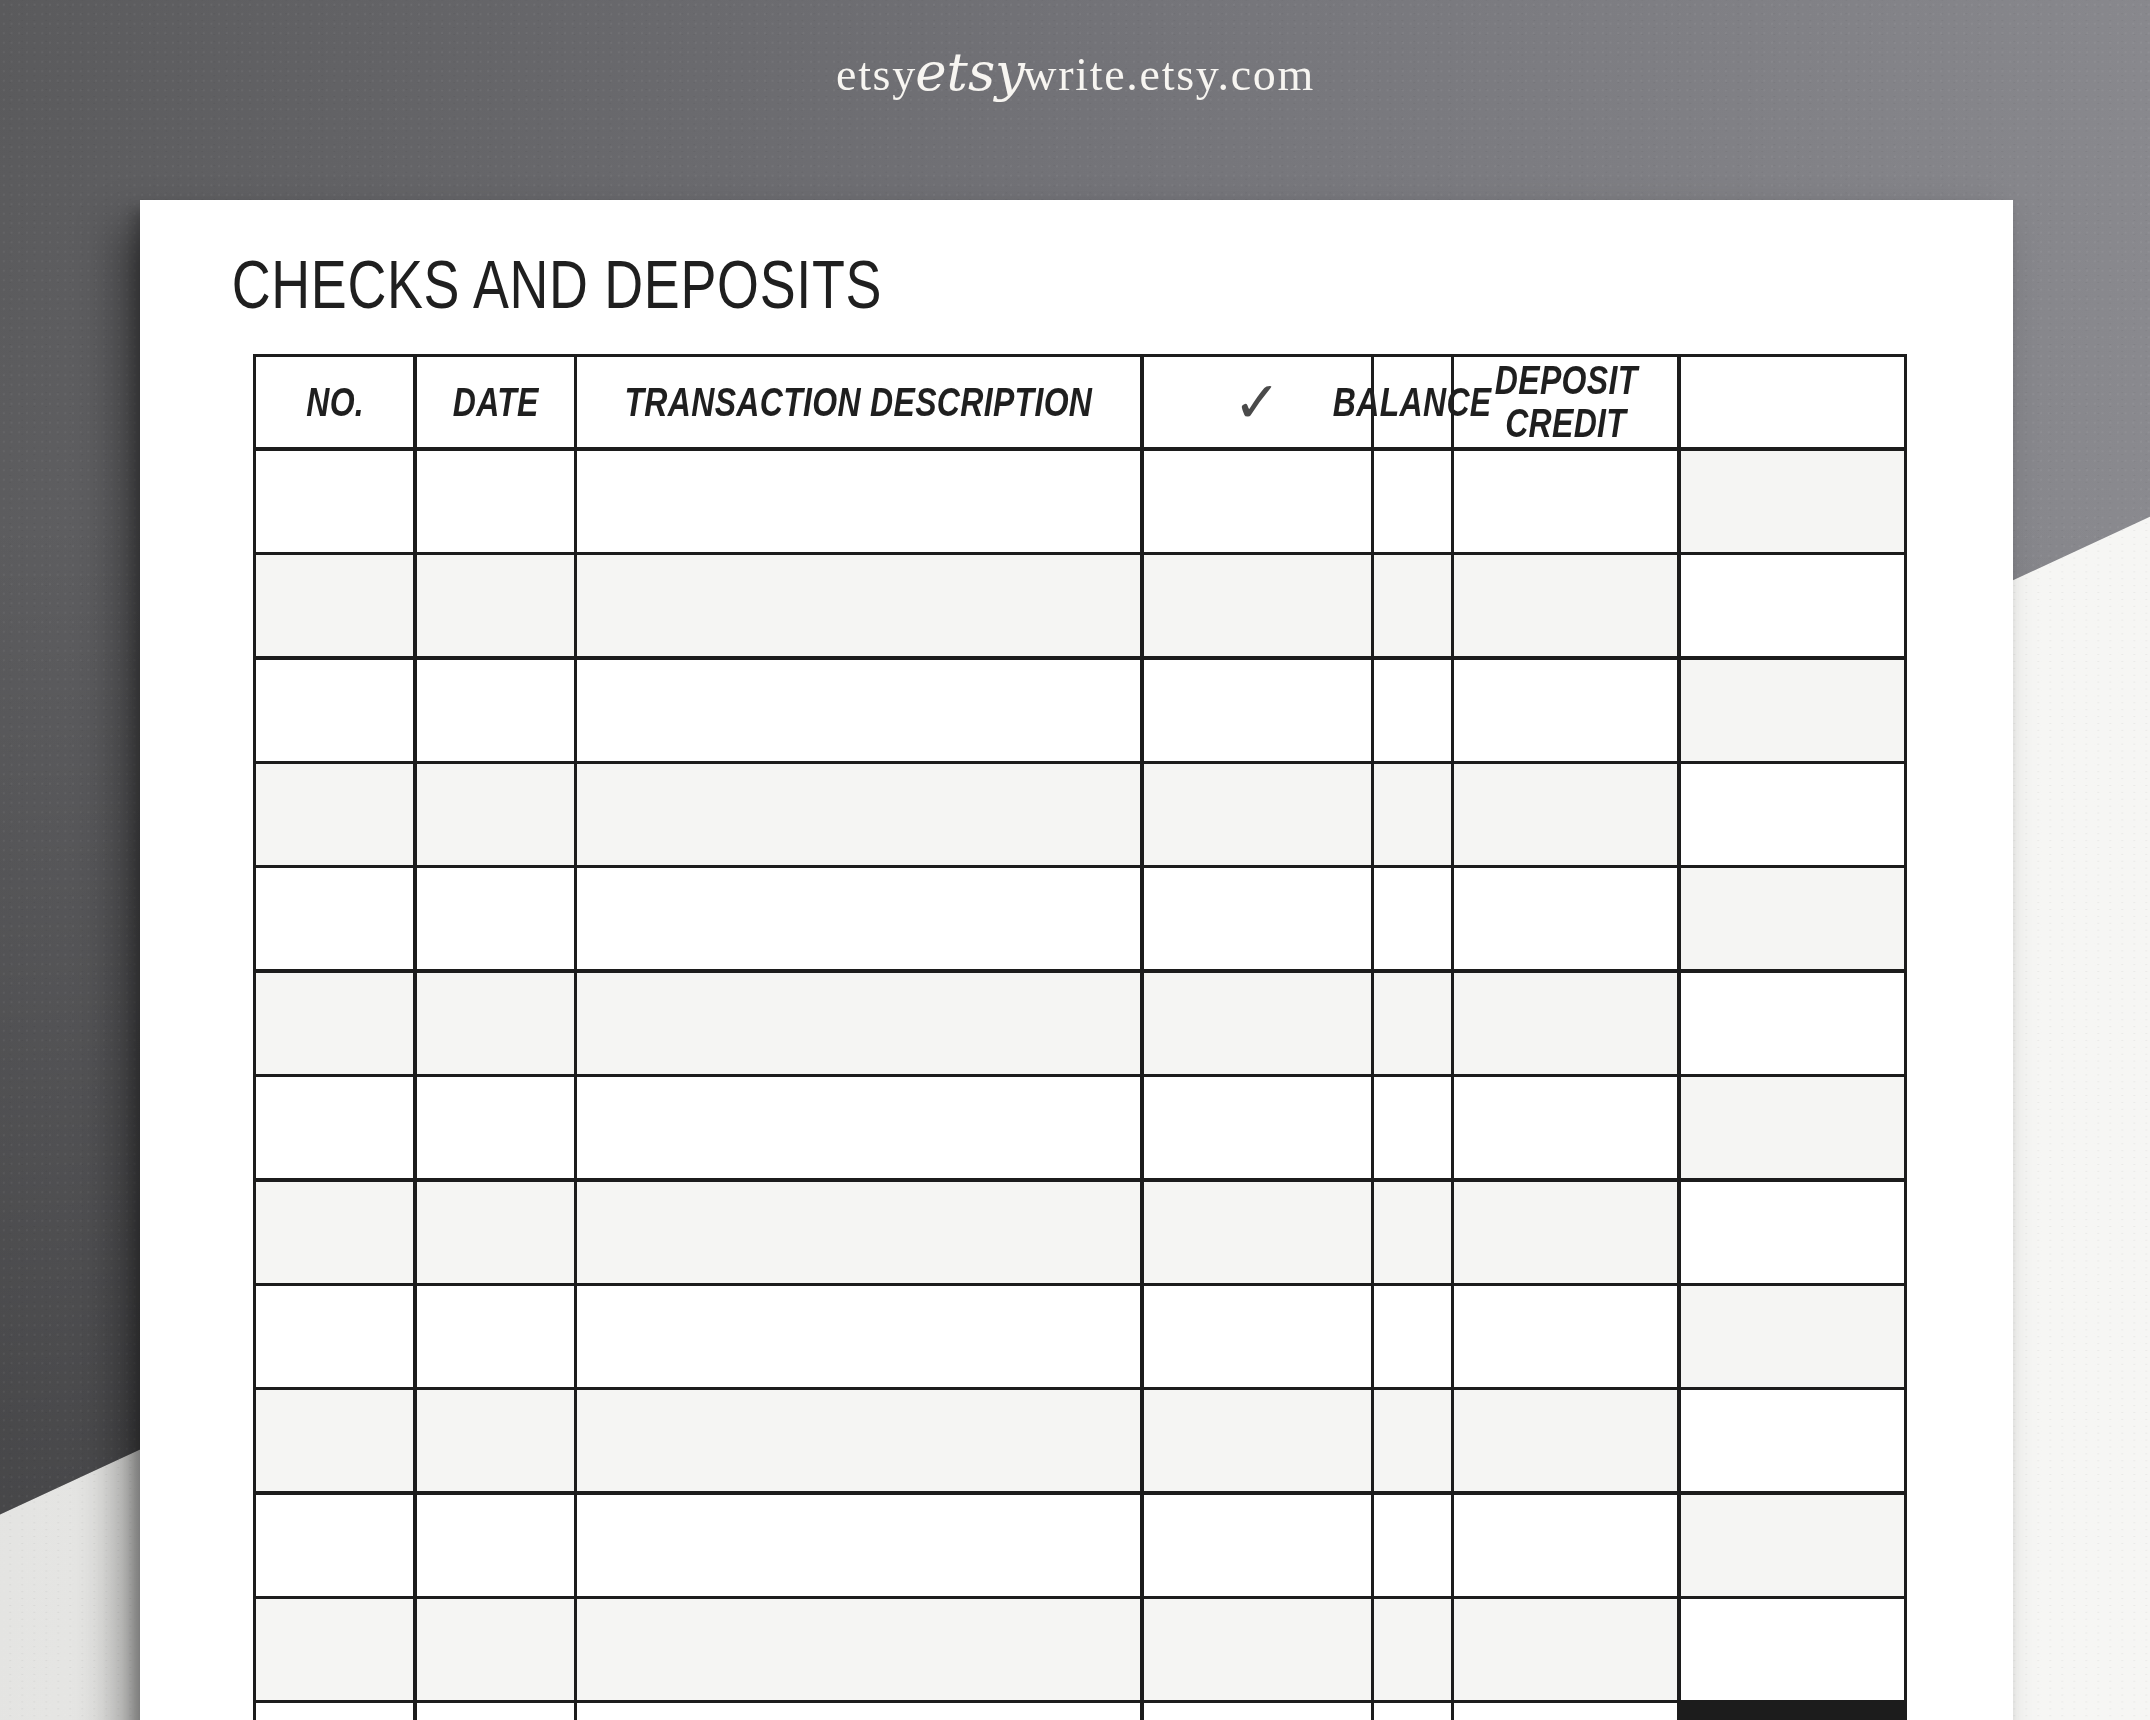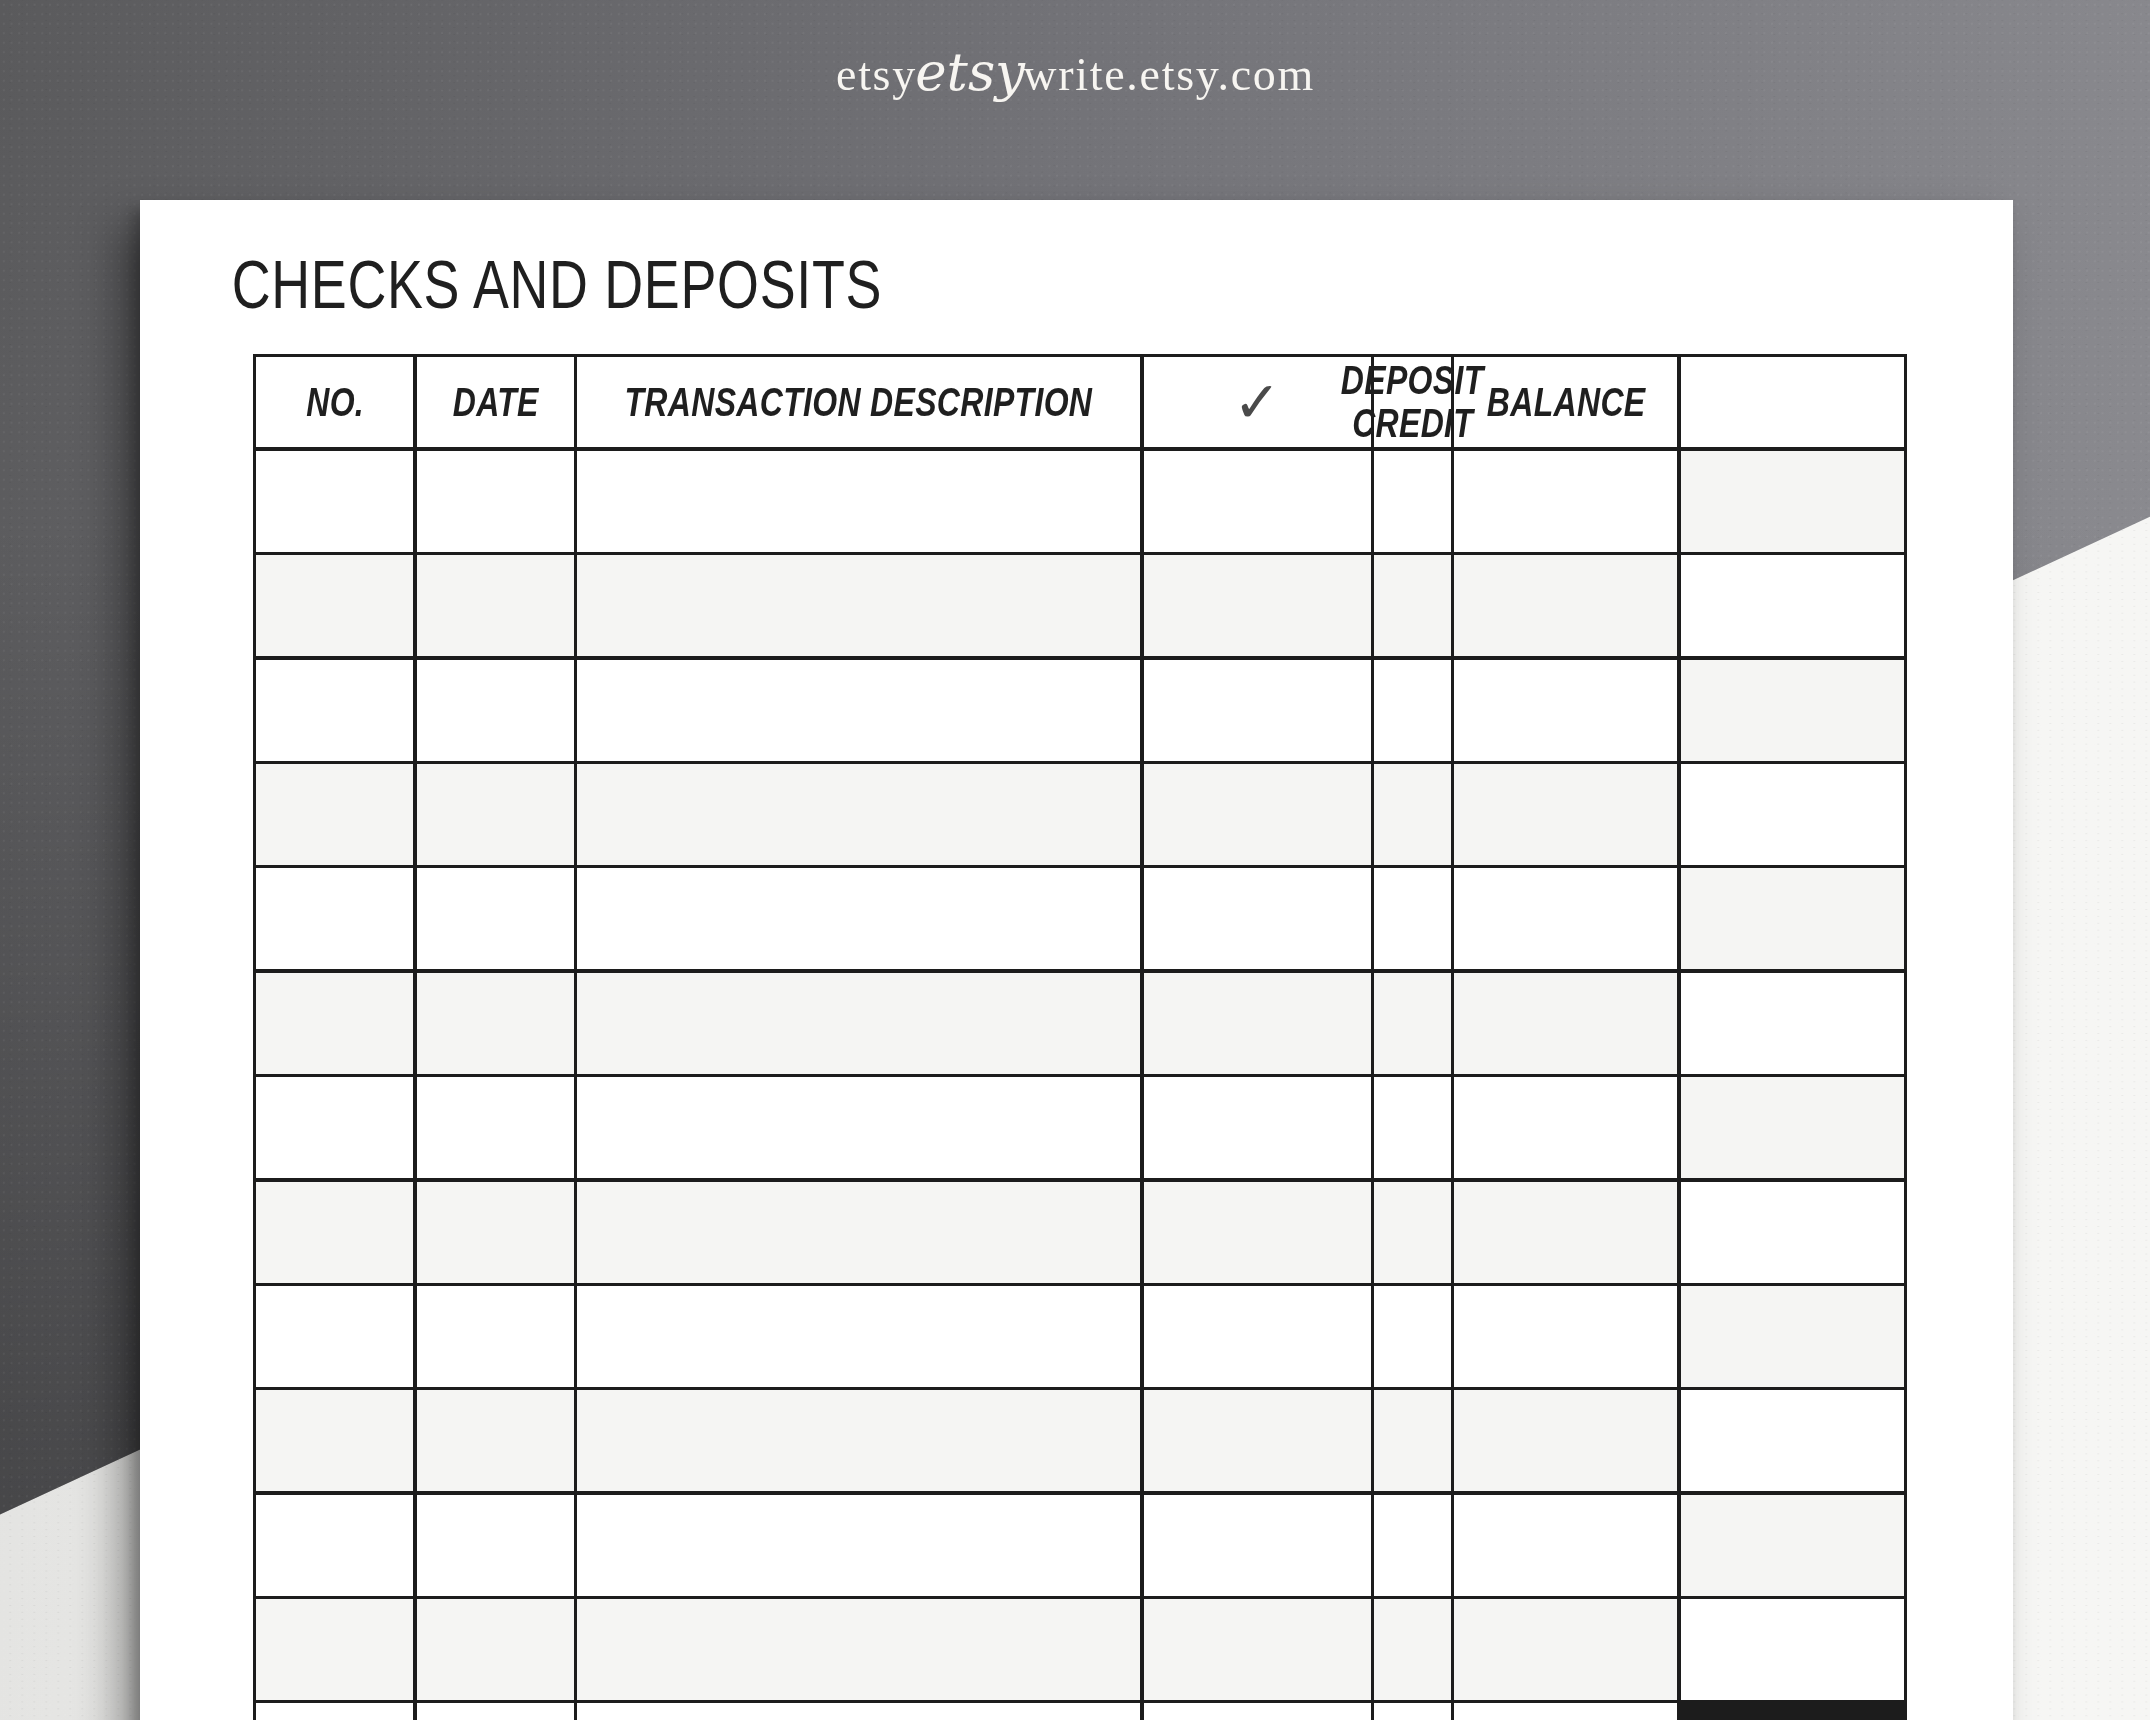--- a/index.html
+++ b/index.html
@@ -150,26 +150,26 @@
     <div class="th">
       <span class="squeeze">DATE</span>
     </div>
     <div class="th">
       <span class="squeeze">TRANSACTION DESCRIPTION</span>
     </div>
     <div class="th">
       <span class="checkmark">✓</span>
     </div>
     <div class="th">
+      <span class="squeeze">BALANCE</span>
+    </div>
+    <div class="th">
       <span class="squeeze">DEPOSIT</span>
       <span class="squeeze">CREDIT</span>
     </div>
-    <div class="th">
-      <span class="squeeze">BALANCE</span>
-    </div>
 
   <div class="td"></div>
       <div class="td"></div>
       <div class="td"></div>
       <div class="td"></div>
       <div class="td"></div>
       <div class="td"></div>
       <div class="td"></div>
       <div class="td alt"></div>
       <div class="td alt"></div>

